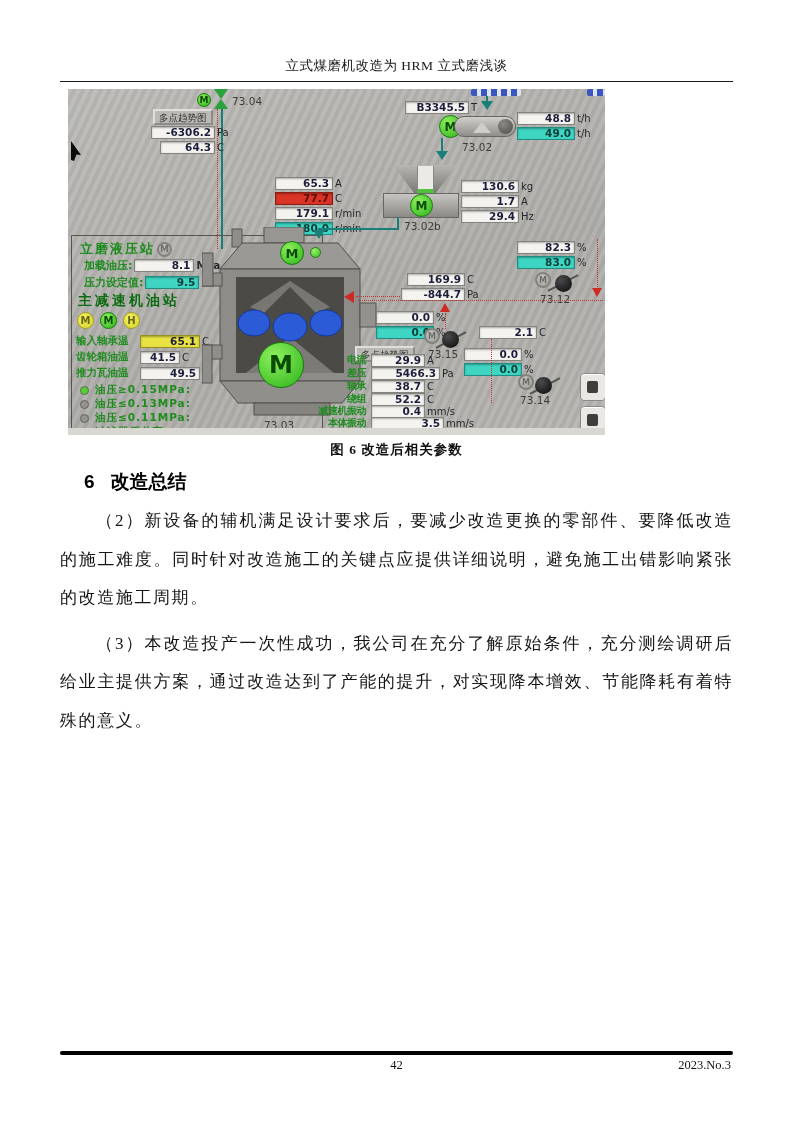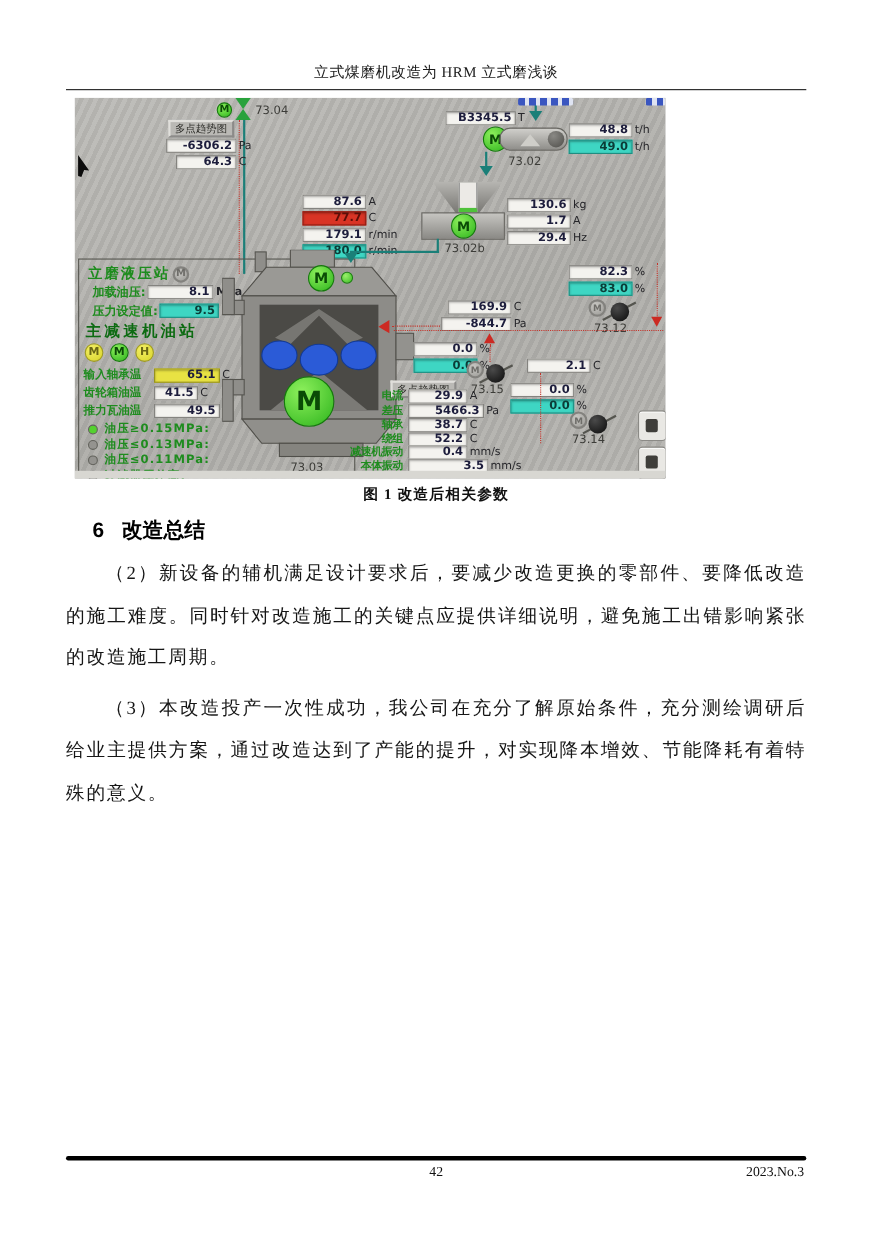--- a/index.html
+++ b/index.html
@@ -115,21 +115,21 @@
     </span>
     <span class="vrow" style="left:92px;top:52px">
       <span class="vb" style="width:55px">
           <span class="val">64.3</span>
         </span>
       <span class="unit">C</span>
     </span>
 
     <span class="vrow" style="left:207px;top:88px">
       <span class="vb" style="width:58px">
-          <span class="val">87.6</span>
+          <span class="val">65.3</span>
         </span>
       <span class="unit">A</span>
     </span>
     <span class="vrow" style="left:207px;top:103px">
       <span class="vb red" style="width:58px">
           <span class="val">77.7</span>
         </span>
       <span class="unit">C</span>
     </span>
     <span class="vrow" style="left:207px;top:118px">
@@ -439,21 +439,21 @@
     <span class="pbtn" style="left:512px;top:317px;width:26px;height:30px">
         <i></i>
       </span>
 
     <span class="bluedash" style="left:403px;top:0;width:50px"></span>
     <span class="bluedash" style="left:519px;top:0;width:18px"></span>
 
     <span class="botstrip"></span>
   </div>
 
-  <div class="caption">图 1 改造后相关参数</div>
+  <div class="caption">图 6 改造后相关参数</div>
 
   <div class="heading">
     <span class="num">6</span><span>改造总结</span>
   </div>
 
   <p class="body-p">（2）新设备的辅机满足设计要求后，要减少改造更换的零部件、要降低改造的施工难度。同时针对改造施工的关键点应提供详细说明，避免施工出错影响紧张的改造施工周期。</p>
   <p class="body-p">（3）本改造投产一次性成功，我公司在充分了解原始条件，充分测绘调研后给业主提供方案，通过改造达到了产能的提升，对实现降本增效、节能降耗有着特殊的意义。</p>
 
   <div class="footer">
     <div class="footer-rule"></div>

